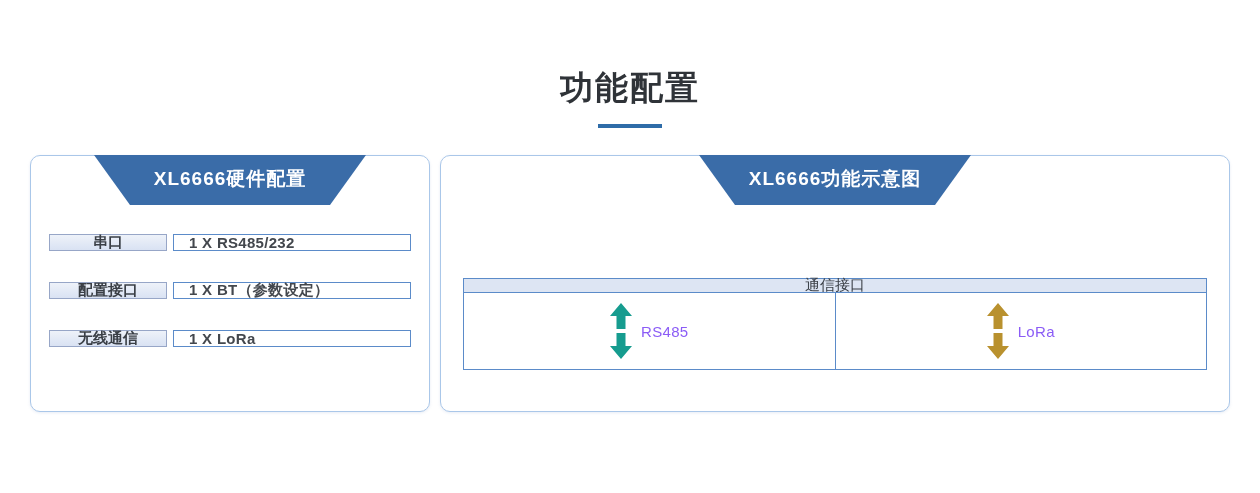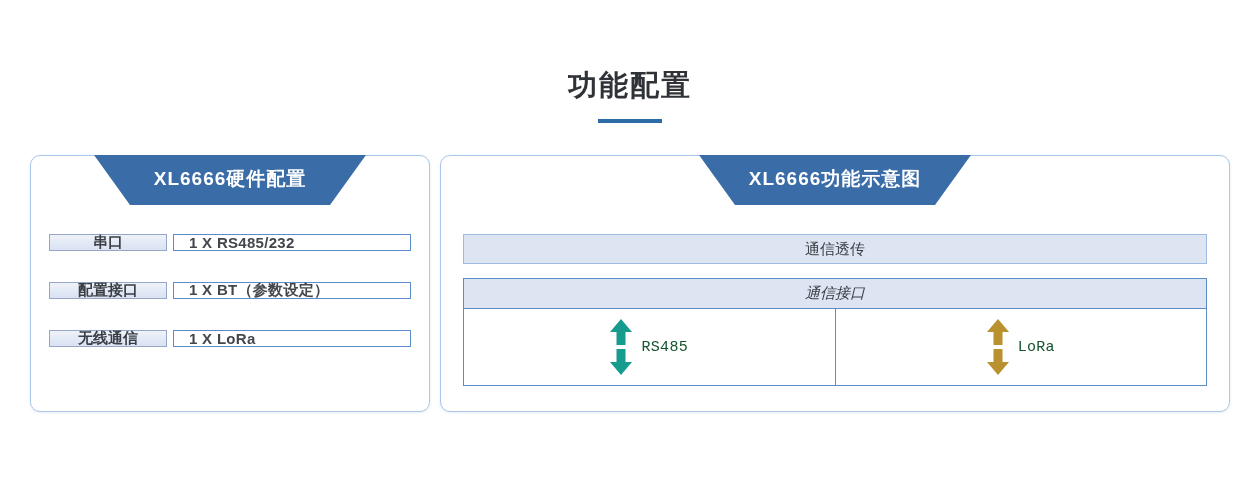--- a/index.html
+++ b/index.html
@@ -16,21 +16,21 @@
     overflow: hidden;
   }
 
   
   .page-header {
     position: absolute;
     top: 66px; left: 0; right: 0;
     text-align: center;
   }
   .page-title {
-    font-size: 29px;
+    font-size: 33px;
     font-weight: bold;
     letter-spacing: 2px;
     color: #2f3338;
   }
   .title-underline {
     width: 64px; height: 4px;
     margin: 13px auto 0;
     background: #2e6ca8;
   }
 
@@ -106,45 +106,43 @@
     display: flex; align-items: center; justify-content: center;
     font-size: 15px;
     color: #3a3f46;
   }
   .interface-table {
     position: absolute;
     top: 122px; left: 22px; right: 22px;
     border: 1px solid #5b8bc9;
   }
   .interface-header {
-    height: 30px;
+    height: 14px;
     background: #dde5f3;
     border-bottom: 1px solid #5b8bc9;
     display: flex; align-items: center; justify-content: center;
     font-size: 15px;
     color: #3a3f46;
-    font-style: italic;
   }
   .interface-cells {
     display: flex;
     height: 76px;
   }
   .interface-cell {
     flex: 1;
     display: flex; align-items: center; justify-content: center;
     gap: 9px;
     border-left: 1px solid #5b8bc9;
     background: #ffffff;
   }
   .interface-cell:first-child { border-left: none; }
   .interface-cell .if-label {
     font-size: 15px;
-    color: #14532d;
+    color: #8b5cf6;
     letter-spacing: 0.3px;
-    font-family: Liberation Mono, monospace;
   }
   .double-arrow { display: block; }
 </style>
 </head>
 <body>
 
 <div class="stage">
 
   <div class="page-header">
     <div class="page-title">功能配置</div>
@@ -169,21 +167,20 @@
         <div class="spec-value">1 X LoRa</div>
       </div>
     </div>
   </section>
 
   <section class="panel panel-right">
     <div class="trapezoid">
       <span>XL6666功能示意图</span>
     </div>
 
-    <div class="passthrough-bar">通信透传</div>
 
     <div class="interface-table">
       <div class="interface-header">通信接口</div>
       <div class="interface-cells">
 
         <div class="interface-cell">
           <svg class="double-arrow" width="22" height="56" viewBox="0 0 22 56" aria-hidden="true">
             <polygon points="11,0 22,13 15.5,13 15.5,26 6.5,26 6.5,13 0,13" fill="#169c8f"></polygon>
             <polygon points="11,56 0,43 6.5,43 6.5,30 15.5,30 15.5,43 22,43" fill="#169c8f"></polygon>
           </svg>

